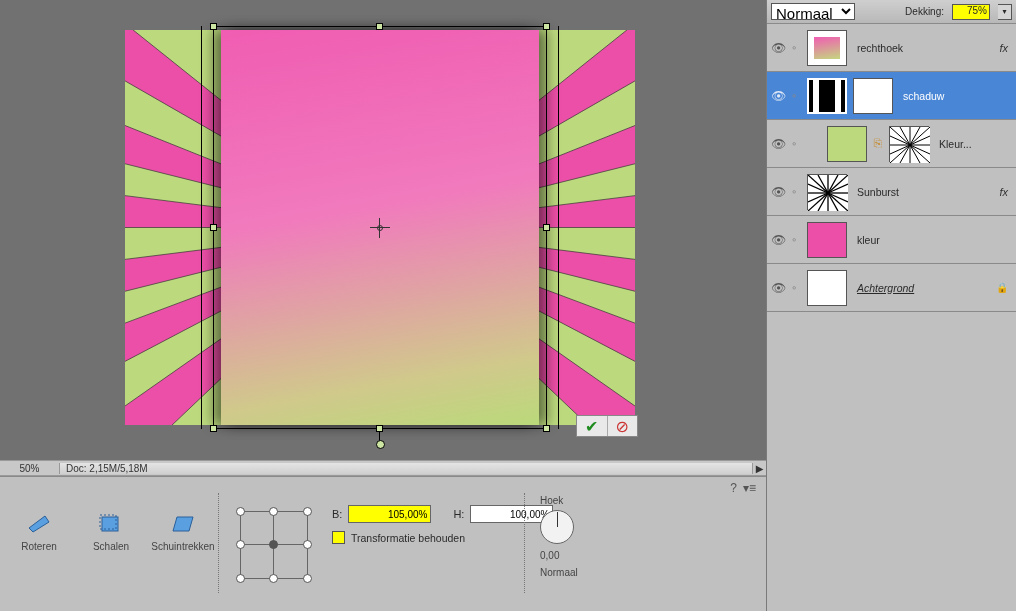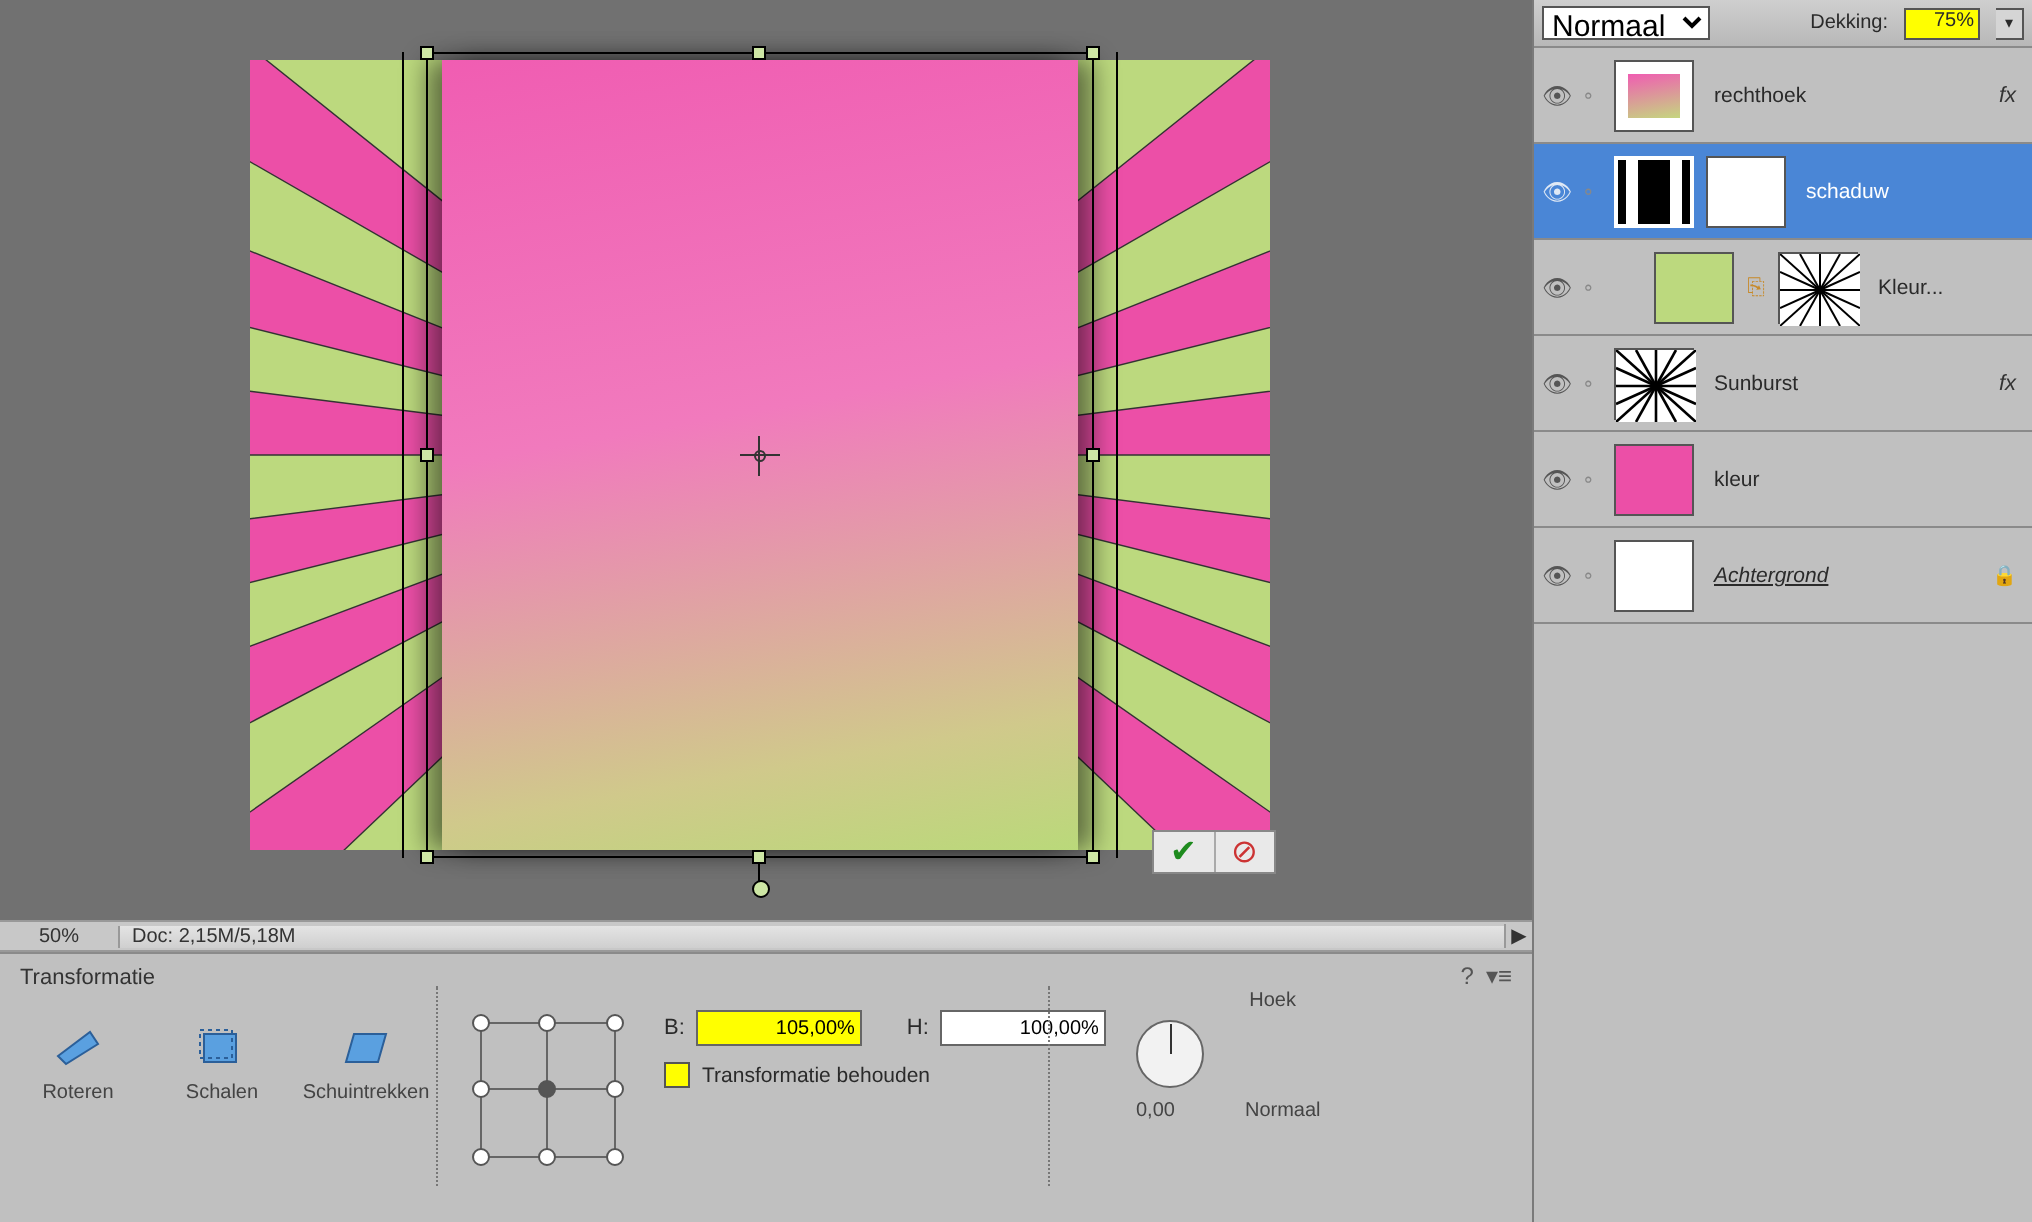--- a/index.html
+++ b/index.html
@@ -58,24 +58,24 @@
 .anchor .lh{height:1px;width:66px;left:4px;} .anchor .lh1{top:4px;} .anchor .lh2{top:37px;} .anchor .lh3{bottom:4px;}
 .anchor .lv{width:1px;height:66px;top:4px;} .anchor .lv1{left:4px;} .anchor .lv2{left:37px;} .anchor .lv3{right:4px;}
 
 .dims { position:absolute; left:332px; top:28px; display:flex; align-items:center; gap:6px; }
 .dims label{font-size:11px;}
 .dims .fld{width:83px;height:18px;border:1px solid #666;background:#fff;font-size:10px;padding:1px 3px;text-align:right;}
 .dims .hl{background:yellow;}
 .chkrow{position:absolute;left:332px;top:54px;display:flex;align-items:center;gap:6px;font-size:10.5px;}
 .chkrow .cb{width:13px;height:13px;border:1px solid #555;background:yellow;}
 
-.angle{position:absolute;left:568px;top:18px;width:80px;font-size:10px;color:#444;text-align:right;}
+.angle{position:absolute;left:540px;top:18px;width:80px;font-size:10px;color:#444;}
 .angle .dial{width:34px;height:34px;border:1px solid #666;border-radius:50%;background:#f2f2f2;margin:4px 0 6px 0; position:relative;}
 .angle .dial:after{content:"";position:absolute;left:50%;top:50%;width:1px;height:15px;background:#333;transform-origin:top;transform:rotate(180deg);}
-.angle .row{display:flex;gap:35px;}
+.angle .row{display:flex;gap:6px;flex-direction:column;}
 
 .help{position:absolute;right:10px;top:4px;display:flex;gap:6px;color:#555;font-size:12px;}
 .help span{cursor:pointer;}
 
 .sep{position:absolute;left:218px;top:16px;width:0;height:100px;border-left:1px dotted #777;}
 .sep2{position:absolute;left:524px;top:16px;width:0;height:100px;border-left:1px dotted #777;}
 
 
 .blend-row{height:24px;background:linear-gradient(#cfcfcf,#b8b8b8);border-bottom:1px solid #8a8a8a;display:flex;align-items:center;padding:0 4px;gap:8px;font-size:10px;}
 .blend-row select{font-size:15px;width:84px;height:17px;border:1px solid #555;background:#fff;}
@@ -161,21 +161,20 @@
       <div class="zoom">50%</div>
       <div class="doc">Doc: 2,15M/5,18M</div>
       <div class="arr">▶</div>
     </div>
 
     <div class="options">
       <div class="help">
         <span>?</span>
         <span>▾≡</span>
       </div>
-      <div class="title">Transformatie</div>
 
       <div class="tools">
         <div class="tool">
           <div class="ic">
               <svg viewBox="0 0 24 20">
                 <polygon points="2,14 18,2 22,8 6,18" fill="#5aa0e0" stroke="#2b5f99"></polygon>
               </svg>
             </div>
           <span>Roteren</span>
         </div>

